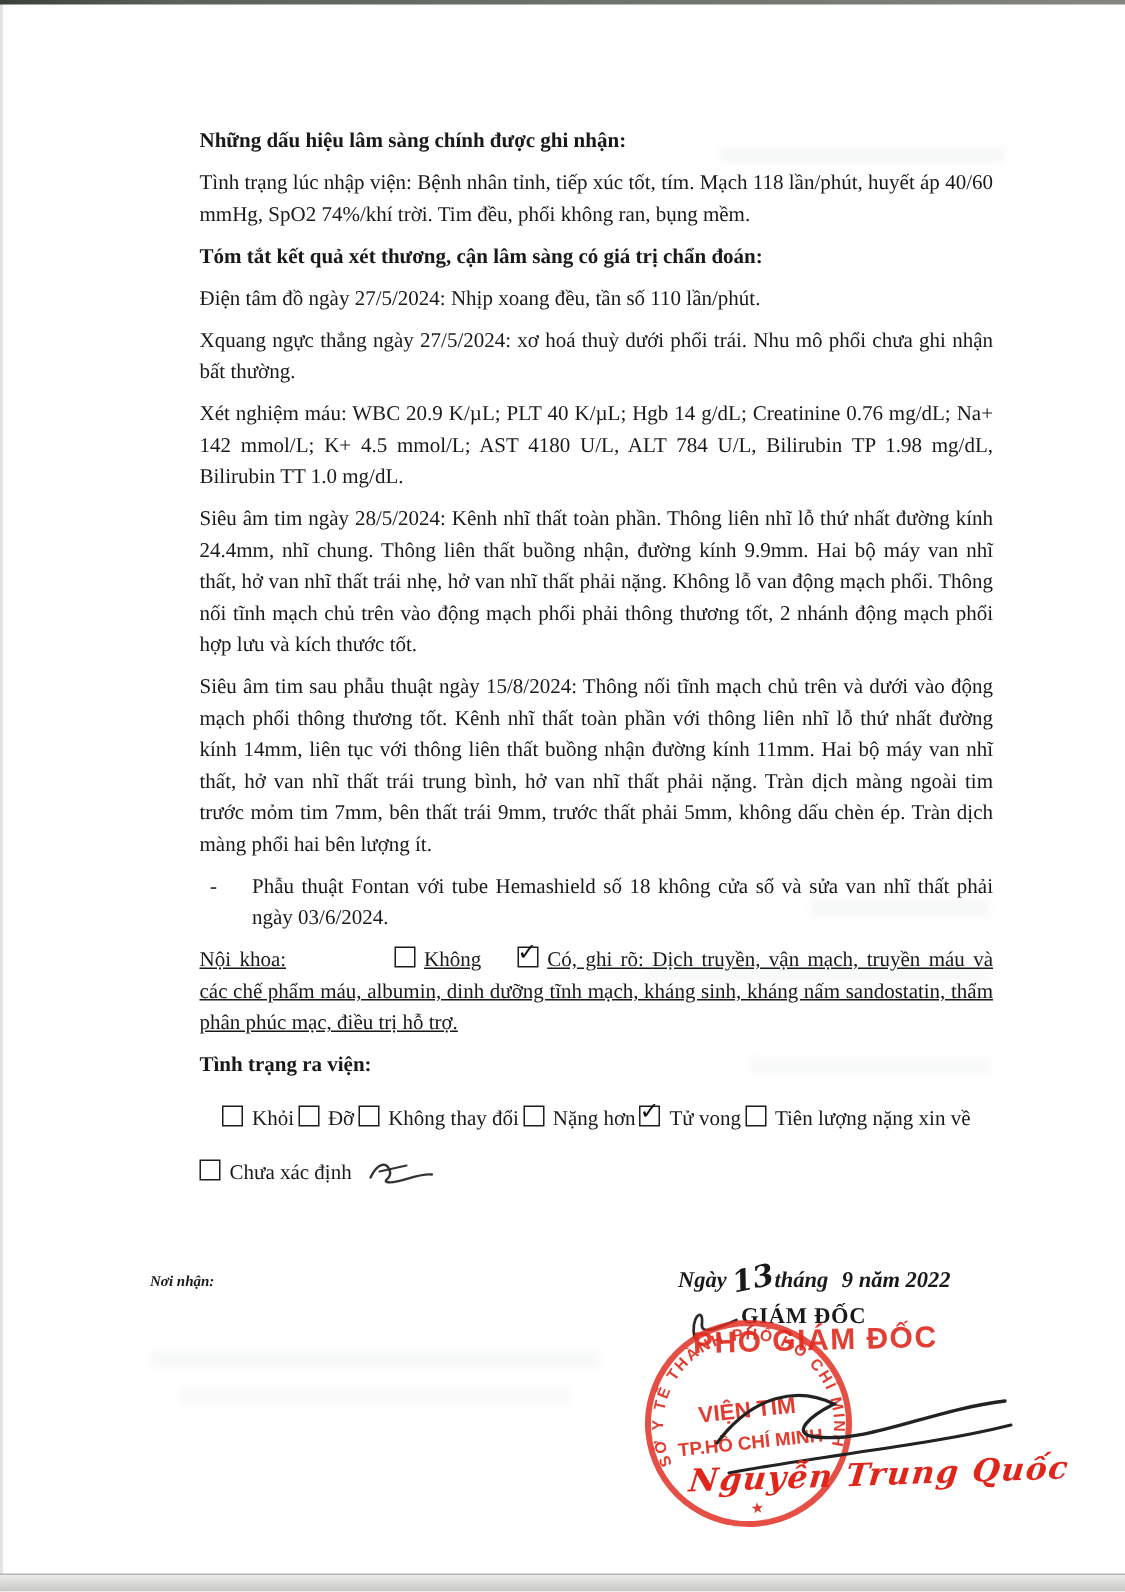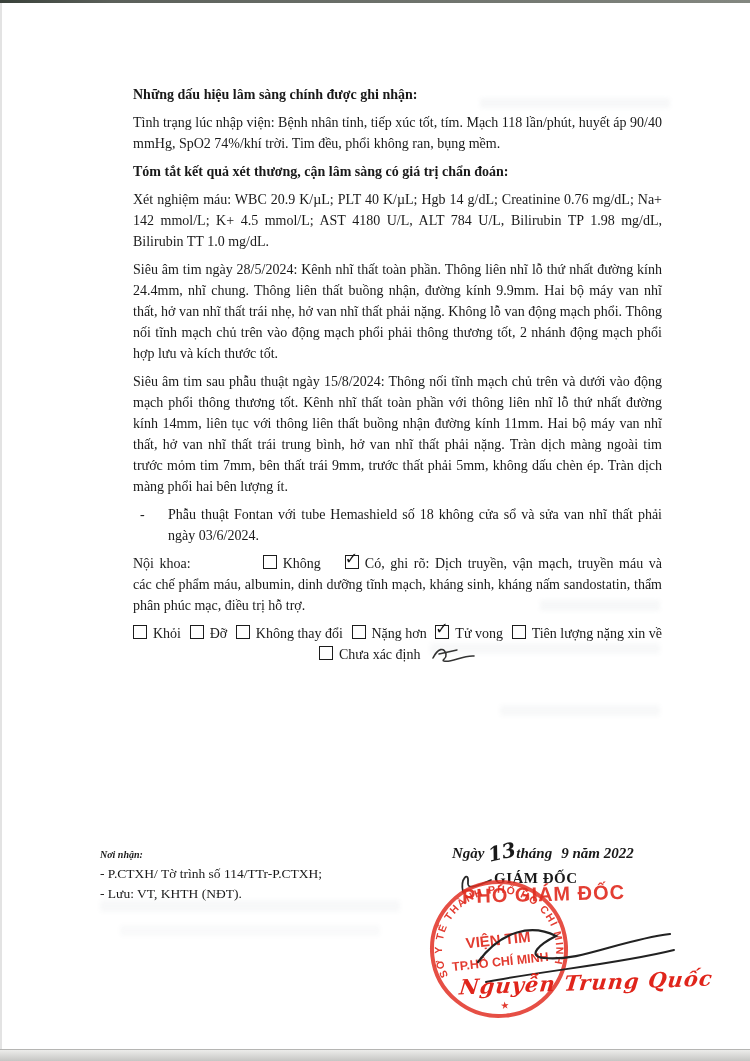--- a/index.html
+++ b/index.html
@@ -25,24 +25,24 @@
     position:relative;background:transparent;
   }
   .cb.checked::after{
     content:"✓";
     position:absolute;left:-1px;top:-8px;
     font-size:16px;font-weight:bold;color:#141414;
     font-family:"DejaVu Sans",sans-serif;
   }
   .bullet{position:relative;padding-left:35px;margin:0 0 7px 0;text-align:justify;}
   .bullet .dash{position:absolute;left:7px;top:0;}
-  .mixed{margin:0 0 7px 0;text-align:justify;}
-  .discharge-line1{display:flex;justify-content:space-between;margin:0;align-items:center;}
+  .mixed{margin:0 0 7px 0;text-align:justify;text-decoration:underline;}
+  .discharge-line1{display:flex;justify-content:space-between;margin:15px;align-items:center;}
   .discharge-line1 .opt{white-space:nowrap;}
-  .discharge-line2{margin:0;text-align:center;}
+  .discharge-line2{margin:0;}
   .scribble{vertical-align:-4px;margin-left:6px;}
 
   
   .recipients{position:absolute;left:100px;top:845px;width:330px;}
   .recipients-title{font-weight:bold;font-style:italic;font-size:10px;line-height:19px;}
   .recipient-line{font-size:13.5px;line-height:20px;}
   .date-line{position:absolute;left:452px;top:841px;font-style:italic;font-weight:bold;font-size:15px;white-space:nowrap;}
   .date-line .day{
     display:inline-block;font-size:20px;font-weight:bold;
     transform:rotate(-12deg);margin:0 1px 0 3px;position:relative;top:1px;
@@ -83,46 +83,49 @@
   <div class="bleed" style="left:540px;top:600px;width:120px;height:11px;opacity:.06;"></div>
   <div class="bleed" style="left:430px;top:643px;width:230px;height:11px;opacity:.05;"></div>
   <div class="bleed" style="left:500px;top:705px;width:160px;height:11px;opacity:.05;"></div>
   <div class="bleed" style="left:100px;top:900px;width:300px;height:12px;opacity:.05;"></div>
   <div class="bleed" style="left:120px;top:925px;width:260px;height:11px;opacity:.04;"></div>
 
   <div class="content">
 
     <p class="heading">Những dấu hiệu lâm sàng chính được ghi nhận:</p>
 
-    <p class="para">Tình trạng lúc nhập viện: Bệnh nhân tỉnh, tiếp xúc tốt, tím. Mạch 118 lần/phút, huyết áp 90/40 mmHg, SpO2 74%/khí trời. Tim đều, phổi không ran, bụng mềm.</p>
+    <p class="para">Tình trạng lúc nhập viện: Bệnh nhân tỉnh, tiếp xúc tốt, tím. Mạch 118 lần/phút, huyết áp 40/60 mmHg, SpO2 74%/khí trời. Tim đều, phổi không ran, bụng mềm.</p>
 
     <p class="heading">Tóm tắt kết quả xét thương, cận lâm sàng có giá trị chẩn đoán:</p>
 
     <div>
 
+        <p class="para">Điện tâm đồ ngày 27/5/2024: Nhịp xoang đều, tần số 110 lần/phút.</p>
 
+        <p class="para">Xquang ngực thẳng ngày 27/5/2024: xơ hoá thuỳ dưới phổi trái. Nhu mô phổi chưa ghi nhận bất thường.</p>
 
         <p class="para">Xét nghiệm máu: WBC 20.9 K/µL; PLT 40 K/µL; Hgb 14 g/dL; Creatinine 0.76 mg/dL; Na+ 142 mmol/L; K+ 4.5 mmol/L; AST 4180 U/L, ALT 784 U/L, Bilirubin TP 1.98 mg/dL, Bilirubin TT 1.0 mg/dL.</p>
 
         <p class="para">Siêu âm tim ngày 28/5/2024: Kênh nhĩ thất toàn phần. Thông liên nhĩ lỗ thứ nhất đường kính 24.4mm, nhĩ chung. Thông liên thất buồng nhận, đường kính 9.9mm. Hai bộ máy van nhĩ thất, hở van nhĩ thất trái nhẹ, hở van nhĩ thất phải nặng. Không lỗ van động mạch phổi. Thông nối tĩnh mạch chủ trên vào động mạch phổi phải thông thương tốt, 2 nhánh động mạch phổi hợp lưu và kích thước tốt.</p>
 
         <p class="para">Siêu âm tim sau phẫu thuật ngày 15/8/2024: Thông nối tĩnh mạch chủ trên và dưới vào động mạch phổi thông thương tốt. Kênh nhĩ thất toàn phần với thông liên nhĩ lỗ thứ nhất đường kính 14mm, liên tục với thông liên thất buồng nhận đường kính 11mm. Hai bộ máy van nhĩ thất, hở van nhĩ thất trái trung bình, hở van nhĩ thất phải nặng. Tràn dịch màng ngoài tim trước mỏm tim 7mm, bên thất trái 9mm, trước thất phải 5mm, không dấu chèn ép. Tràn dịch màng phổi hai bên lượng ít.</p>
       </div>
 
 
 
     <p class="bullet">
       <span class="dash">-</span><span>Phẫu thuật Fontan với tube Hemashield số 18 không cửa sổ và sửa van nhĩ thất phải ngày 03/6/2024.</span>
     </p>
 
     <p class="mixed">
       <span>Nội khoa:</span><span class="sp" style="width:72px"></span><span class="cb"></span><span>Không</span><span class="sp" style="width:24px"></span><span class="cb checked"></span><span>Có, ghi rõ:</span>
       <span>Dịch truyền, vận mạch, truyền máu và các chế phẩm máu, albumin, dinh dưỡng tĩnh mạch, kháng sinh, kháng nấm sandostatin, thẩm phân phúc mạc, điều trị hỗ trợ.</span>
     </p>
 
+    <p class="heading">Tình trạng ra viện:</p>
 
     <p class="discharge-line1">
 
         <span class="opt"><span class="cb"></span><span>Khỏi</span></span>
 
         <span class="opt"><span class="cb"></span><span>Đỡ</span></span>
 
         <span class="opt"><span class="cb"></span><span>Không thay đổi</span></span>
 
         <span class="opt"><span class="cb"></span><span>Nặng hơn</span></span>
@@ -141,26 +144,20 @@
       <svg class="scribble" width="46" height="18" viewBox="0 0 46 18">
         <path d="M3,13 C8,3 14,2 16,9 C17,14 11,15 14,16 C21,18 33,10 44,11" fill="none" stroke="#333" stroke-width="1.6" stroke-linecap="round"></path>
         <path d="M9,9 L27,5" fill="none" stroke="#333" stroke-width="1.4" stroke-linecap="round"></path>
       </svg>
     </p>
 
   </div>
 
   <div class="recipients">
     <div class="recipients-title">Nơi nhận:</div>
-    <div>
-
-        <div class="recipient-line">- P.CTXH/ Tờ trình số 114/TTr-P.CTXH;</div>
-
-        <div class="recipient-line">- Lưu: VT, KHTH (NĐT).</div>
-      </div>
   </div>
 
   <div class="date-line">
     <span>Ngày</span><span class="day">13</span><span>tháng</span><span class="gapw"></span><span>9</span>&nbsp;<span>năm</span>&nbsp;<span>2022</span>
   </div>
 
   <svg class="pen-mark" width="42" height="30" viewBox="0 0 42 30">
     <path d="M8,26 C5,12 14,5 13,16 C12,23 18,22 36,14" fill="none" stroke="#2a2a2a" stroke-width="1.8" stroke-linecap="round"></path>
   </svg>
 

